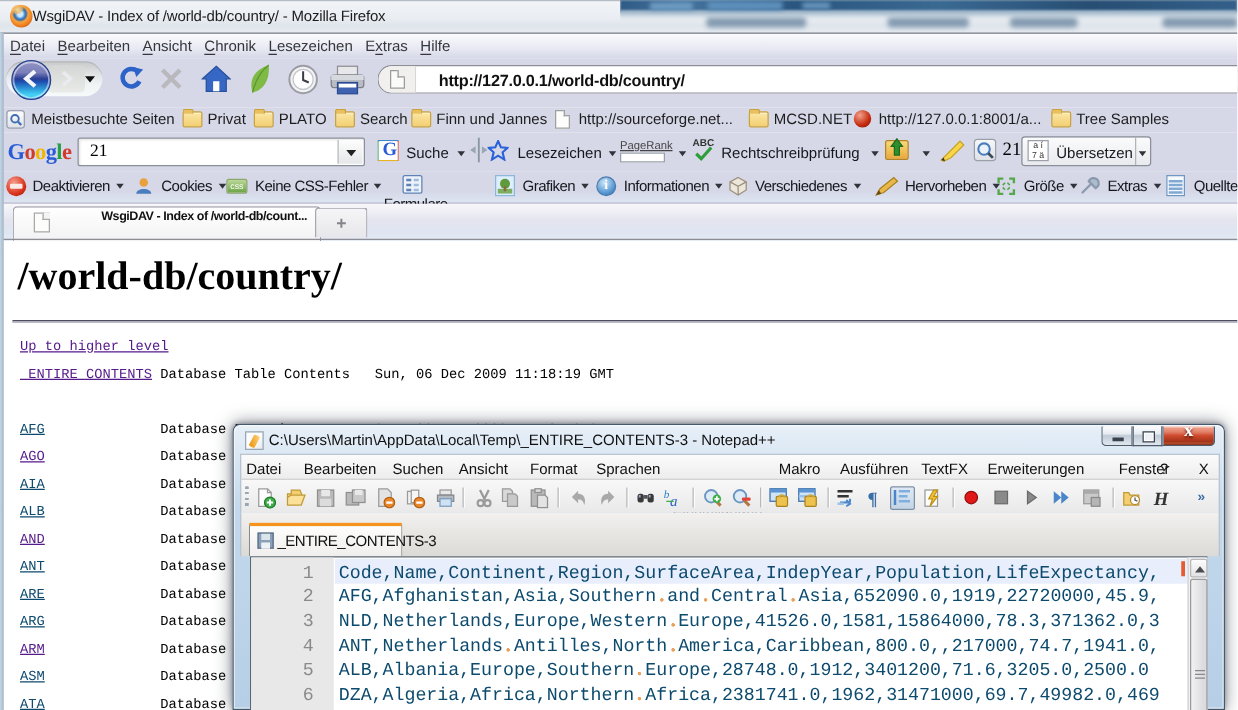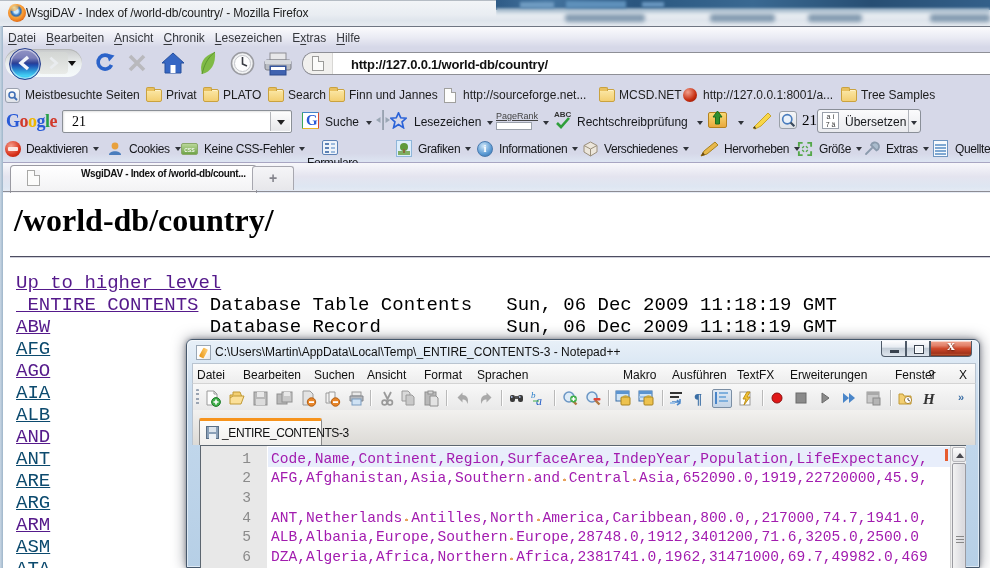--- a/index.html
+++ b/index.html
@@ -86,21 +86,21 @@
 #tab1 .ico { position:absolute; left:16px; top:4px; width:13px; height:16px; background:#fcfcfb; border:1px solid #a8a8a6; }
 #tab1 .ico::after { content:""; position:absolute; right:-1px; top:-1px; width:5px; height:5px; background:#f4f4f5; border-left:1px solid #a8a8a6; border-bottom:1px solid #a8a8a6; }
 #tab1 .t { position:absolute; left:34px; top:2px; width:212px; font-size:10px; letter-spacing:-0.35px; font-weight:bold; color:#121212; white-space:nowrap; overflow:hidden;margin-left:36px; }
 #plustab { position:absolute; left:252px; top:3px; width:42px; height:24px; background:linear-gradient(#f5f5f7,#e7e7eb); border:1px solid #a7a7af; border-bottom:0; border-radius:3px 3px 0 0; color:#84848c; font-size:14px; font-weight:bold; text-align:center; line-height:22px; }
 #tabline { left:0; top:190.5px; width:990px; height:1.5px; background:#8c8c94; }
 
 
 #page { left:0; top:193px; width:990px; height:375px; background:#fff; }
 #h1 { position:absolute; left:14px; top:9px; font-family:"Liberation Serif", serif; font-size:32px; font-weight:bold; color:#000; }
 #hr { position:absolute; left:10px; top:63px; width:980px; height:2px; background:#4c4c60; border-bottom:1px solid #cfcfda; }
-.mono { position:absolute; font-family:"Liberation Mono", monospace; font-size:19px; white-space:pre; color:#000; }
+.mono { position:absolute; font-family:"Liberation Mono", monospace; font-size:11px; white-space:pre; color:#000; }
 a.v { color:#551a8b; } a.u { color:#0c4a6e; }
 .mono a { text-decoration:underline; }
 
 
 #lborder { left:0; top:26px; width:3px; height:542px; background:linear-gradient(90deg,#c8d6e4,#9fb6ca); }
 
 
 #npp { left:186px; top:339px; width:794px; height:229px;
   border-radius:6px 6px 0 0;
   background:linear-gradient(#e8f0f8,#c3d8ec 30%, #b6cfe6);
@@ -133,21 +133,21 @@
 #npp-tab { position:absolute; left:6px; top:8px; width:123px; height:27px; background:linear-gradient(#fdfdfc,#f0efed); border:1px solid #8a8a8a; border-top:3px solid #f7941d; border-bottom:0; border-radius:2px 2px 0 0; }
 #npp-tab .flop { position:absolute; left:6px; top:5px; width:13px; height:13px; background:#8aa0b8; border:1px solid #5a6f86; }
 #npp-tab .flop::before { content:""; position:absolute; left:2px; top:0px; width:7px; height:5px; background:#dce4ec; }
 #npp-tab .flop::after { content:""; position:absolute; left:2px; top:7px; width:7px; height:5px; background:#eef2f6; }
 #npp-tab .tt { position:absolute; left:22px; top:5px; font-size:12px; letter-spacing:-0.4px; color:#101010; white-space:nowrap; }
 
 #npp-edit { position:absolute; left:13px; top:105px; width:766px; height:124px; background:#fff; border:1px solid #5c6670; }
 #gutter { position:absolute; left:0; top:0; width:66px; height:100%; background:#e8e8e8; }
 .lnum { position:absolute; font-family:"Liberation Mono", monospace; font-size:14.6px; color:#8a8a8a; width:50px; text-align:right; }
 .wsdot { background:radial-gradient(circle at 50% 62%, #e8a25c 0 1.2px, rgba(0,0,0,0) 1.6px); }
-.cline { position:absolute; left:70px; font-family:"Liberation Mono", monospace; font-size:14.6px; white-space:pre; color:#a21caf; }
+.cline { position:absolute; left:70px; font-family:"Liberation Mono", monospace; font-size:14.6px; white-space:pre; color:#0c4a6e; }
 #selline { position:absolute; left:67px; top:1px; width:682px; height:20px; background:#e8eefb; }
 #eolmark { position:absolute; left:744px; top:3px; width:3px; height:12px; background:#e65c30; }
 #vscroll { position:absolute; left:749px; top:0px; width:16px; height:124px; background:#f0f0f0; border-left:1px solid #d0d0d0; }
 #vsup { position:absolute; left:1px; top:1px; width:14px; height:15px; background:linear-gradient(#fdfdfd,#e3e3e5); border:1px solid #b8b8bc; border-radius:2px; }
 #vsup::after { content:""; position:absolute; left:3px; top:5px; border-left:4px solid transparent; border-right:4px solid transparent; border-bottom:5px solid #4a4a50; }
 #vsthumb { position:absolute; left:1px; top:17px; width:14px; height:107px; background:linear-gradient(90deg,#f2f2f2,#dcdce0 80%); border:1px solid #9a9aa0; border-radius:2px; }
 #vsthumb::after { content:""; position:absolute; left:3px; top:72px; width:8px; height:1px; background:#888; box-shadow:0 3px 0 #888, 0 6px 0 #888; }
 </style>
 </head>
 <body>
@@ -392,21 +392,20 @@
       </div>
     <div id="plustab">+</div>
   </div>
   <div class="abs" id="tabline"></div>
 
   <div class="abs" id="page">
     <div id="h1">/world-db/country/</div>
     <div id="hr"></div>
     <div class="mono" style="left:16px; top:79px;"><a class="v" href="#">Up to higher level</a></div>
     <div class="mono" style="left:16px; top:101px;"><a class="v" href="#">&nbsp;ENTIRE CONTENTS</a> Database Table Contents   Sun, 06 Dec 2009 11:18:19 GMT</div>
-    <div class="mono" style="left:16px; top:123px;"><a class="v" href="#">ABW</a>              Database Record           Sun, 06 Dec 2009 11:18:19 GMT</div>
     <div class="mono" style="left:16px; top:145px;"><a class="u" href="#">AFG</a>              Database Record           Sun, 06 Dec 2009 11:18:19 GMT</div>
     <div class="mono" style="left:16px; top:167px;"><a class="v" href="#">AGO</a>              Database Record           Sun, 06 Dec 2009 11:18:19 GMT</div>
     <div class="mono" style="left:16px; top:189px;"><a class="u" href="#">AIA</a>              Database Record           Sun, 06 Dec 2009 11:18:19 GMT</div>
     <div class="mono" style="left:16px; top:211px;"><a class="u" href="#">ALB</a>              Database Record           Sun, 06 Dec 2009 11:18:19 GMT</div>
     <div class="mono" style="left:16px; top:233px;"><a class="v" href="#">AND</a>              Database Record           Sun, 06 Dec 2009 11:18:19 GMT</div>
     <div class="mono" style="left:16px; top:255px;"><a class="u" href="#">ANT</a>              Database Record           Sun, 06 Dec 2009 11:18:19 GMT</div>
     <div class="mono" style="left:16px; top:277px;"><a class="u" href="#">ARE</a>              Database Record           Sun, 06 Dec 2009 11:18:19 GMT</div>
     <div class="mono" style="left:16px; top:299px;"><a class="u" href="#">ARG</a>              Database Record           Sun, 06 Dec 2009 11:18:19 GMT</div>
     <div class="mono" style="left:16px; top:321px;"><a class="v" href="#">ARM</a>              Database Record           Sun, 06 Dec 2009 11:18:19 GMT</div>
     <div class="mono" style="left:16px; top:343px;"><a class="u" href="#">ASM</a>              Database Record           Sun, 06 Dec 2009 11:18:19 GMT</div>
@@ -600,20 +599,21 @@
       <div id="selline"></div>
       <div id="gutter"></div>
       <div class="lnum" style="left:0px; top:4.5px;">1</div>
       <div class="lnum" style="left:0px; top:24.2px;">2</div>
       <div class="lnum" style="left:0px; top:43.8px;">3</div>
       <div class="lnum" style="left:0px; top:63.5px;">4</div>
       <div class="lnum" style="left:0px; top:83.1px;">5</div>
       <div class="lnum" style="left:0px; top:102.8px;">6</div>
       <div class="cline" style="top:4.5px;">Code,Name,Continent,Region,SurfaceArea,IndepYear,Population,LifeExpectancy,</div>
       <div class="cline" style="top:24.2px;">AFG,Afghanistan,Asia,Southern<span class="wsdot"> </span>and<span class="wsdot"> </span>Central<span class="wsdot"> </span>Asia,652090.0,1919,22720000,45.9,</div>
+      <div class="cline" style="top:43.8px;">NLD,Netherlands,Europe,Western<span class="wsdot"> </span>Europe,41526.0,1581,15864000,78.3,371362.0,3</div>
       <div class="cline" style="top:63.5px;">ANT,Netherlands<span class="wsdot"> </span>Antilles,North<span class="wsdot"> </span>America,Caribbean,800.0,,217000,74.7,1941.0,</div>
       <div class="cline" style="top:83.1px;">ALB,Albania,Europe,Southern<span class="wsdot"> </span>Europe,28748.0,1912,3401200,71.6,3205.0,2500.0</div>
       <div class="cline" style="top:102.8px;">DZA,Algeria,Africa,Northern<span class="wsdot"> </span>Africa,2381741.0,1962,31471000,69.7,49982.0,469</div>
       <div id="eolmark"></div>
       <div id="vscroll">
           <div id="vsup"></div>
           <div id="vsthumb"></div>
         </div>
     </div>
   </div>

